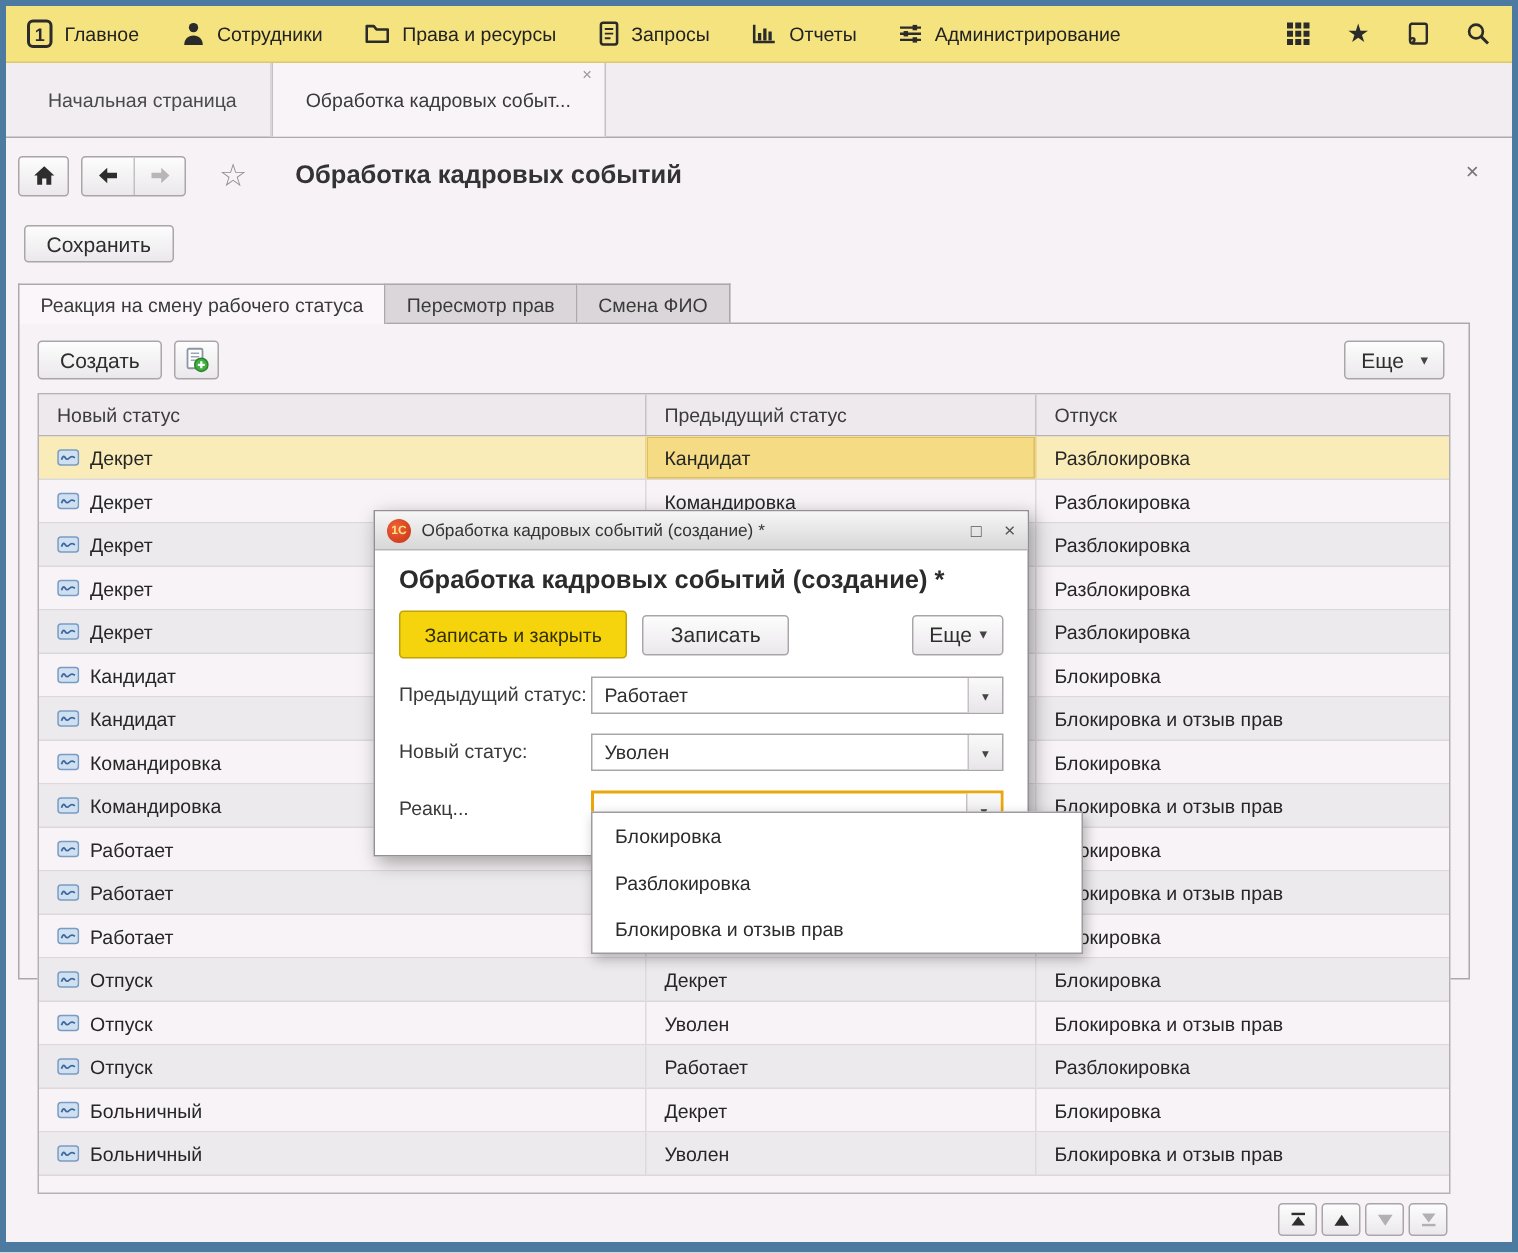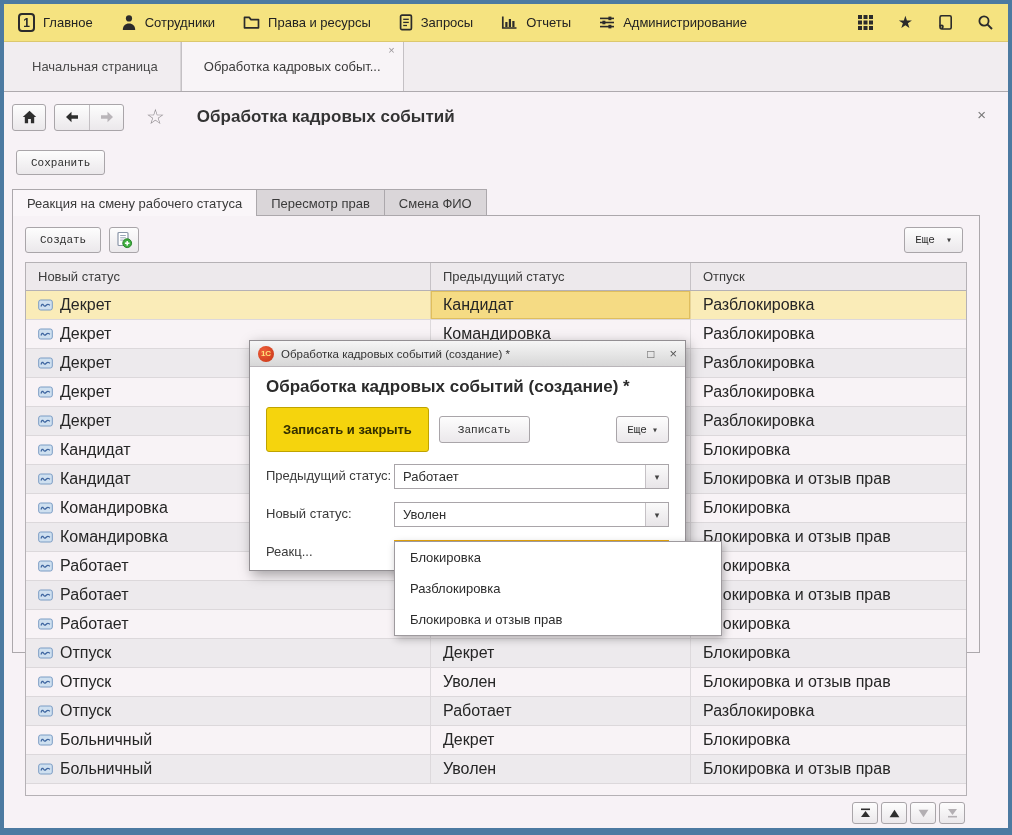--- a/index.html
+++ b/index.html
@@ -19,21 +19,21 @@
 
   
   .tabbar { height:50px; background:#f1edf0; border-bottom:1px solid #aeaaae; display:flex; align-items:stretch; padding-left:6px; }
   .stab { display:flex; align-items:center; padding:0 22px; font-size:13px; color:#4a4a4a; position:relative; border-right:1px solid #d9d5d8; }
   .stab.active { background:#f8f4f7; border-left:1px solid #c4c0c4; border-right:1px solid #c4c0c4; color:#3a3a3a; }
   .stab .tclose { position:absolute; top:3px; right:8px; font-size:11px; color:#9a969a; line-height:1; }
 
   
   .main { position:relative; height:calc(100% - 89px); background:#f7f2f6; }
   .form-header { height:50px; display:flex; align-items:center; padding:0 16px 0 8px; position:relative; }
-  .btn { background:linear-gradient(#fdfdfd,#ebe8eb); border:1px solid #a9a5a9; border-radius:3px; font-size:11px; color:#2e2e2e; display:inline-flex; align-items:center; justify-content:center;font-family:Liberation Mono, monospace; }
+  .btn { background:linear-gradient(#fdfdfd,#ebe8eb); border:1px solid #a9a5a9; border-radius:3px; font-size:14px; color:#2e2e2e; display:inline-flex; align-items:center; justify-content:center; }
   .home-btn { width:34px; height:27px; }
   .nav-group { display:flex; margin-left:8px; border:1px solid #a9a5a9; border-radius:3px; overflow:hidden; background:linear-gradient(#fdfdfd,#ebe8eb); }
   .nav-btn { width:34px; height:25px; display:flex; align-items:center; justify-content:center; }
   .nav-btn + .nav-btn { border-left:1px solid #c3bfc3; }
   .fav-star { margin-left:22px; font-size:21px; color:#918d91; }
   .page-title { margin-left:32px; font-size:17px; font-weight:bold; color:#333; }
   .form-close { position:absolute; right:22px; top:14px; font-size:15px; color:#777; }
 
   .save-row { padding:8px 0 8px 12px; }
   .save-btn { height:25px; padding:0 14px; }
@@ -53,42 +53,42 @@
 
   
   .grid { margin-top:8px; border:1px solid #b5b1b5; background:#f8f3f6; height:534px; overflow:hidden; }
   .t-head { display:grid; grid-template-columns:405px 260px 1fr; background:#ede9ec; border-bottom:1px solid #b5b1b5; height:28px; }
   .t-hcell { display:flex; align-items:center; padding-left:12px; font-size:13px; color:#3c3c3c; border-right:1px solid #c6c2c6; }
   .t-hcell:last-child { border-right:none; }
   .t-row { display:grid; grid-template-columns:405px 260px 1fr; height:29px; border-bottom:1px solid #dcd8db; }
   .t-row.light { background:#f8f3f6; }
   .t-row.dark { background:#edeaed; }
   .t-row.sel { background:#faecb8; }
-  .t-cell { display:flex; align-items:center; padding-left:12px; font-size:16px; color:#262626; border-right:1px solid #ddd9dc; overflow:hidden; white-space:nowrap; }
+  .t-cell { display:flex; align-items:center; padding-left:12px; font-size:13px; color:#262626; border-right:1px solid #ddd9dc; overflow:hidden; white-space:nowrap; }
   .t-cell:last-child { border-right:none; }
   .t-row.sel .t-cell { border-right-color:#e7d49a; }
   .t-cell.c1 { gap:7px; }
   .focus-cell { background:#f5db84; box-shadow:inset 0 0 0 1px #dfbe5e; }
   .row-ic { display:flex; align-items:center; }
 
   .grid-footer { display:flex; justify-content:flex-end; gap:3px; padding:6px 2px 0 0; }
   .nav-sm { width:26px; height:22px; }
   .nav-sm svg { display:block; }
 
   
   .dialog { position:absolute; left:245px; top:336px; width:437px; height:231px; background:#fff; border:1px solid #938f93; box-shadow:3px 4px 12px rgba(0,0,0,.35); z-index:50; }
   .dlg-titlebar { height:26px; background:linear-gradient(#f6f6f6,#d7d7d7); border-bottom:1px solid #b9b5b9; display:flex; align-items:center; padding:0 8px; gap:7px; }
   .dlg-ico { width:16px; height:16px; border-radius:50%; background:radial-gradient(circle at 35% 35%, #f0603a, #c53314); color:#ffe27a; font-size:8px; font-weight:bold; display:flex; align-items:center; justify-content:center; }
   .dlg-title { font-size:11.5px; color:#333; flex:1; overflow:hidden; white-space:nowrap; }
   .dlg-max, .dlg-close { color:#555; font-size:13px; margin-left:8px; }
   .dlg-max { font-size:12px; }
   .dlg-body { padding:8px 16px 0 16px; }
   .dlg-big-title { font-size:17px; font-weight:bold; color:#2b2b2b; margin-top:2px; }
   .dlg-btns { display:flex; align-items:center; gap:10px; margin-top:10px; }
-  .primary-btn { height:45px; padding:0 16px; background:#f5d40d; border:1px solid #bfa300; border-radius:3px; font-weight:bold; font-size:13px; color:#332f00; display:inline-flex; align-items:center; }
+  .primary-btn { height:32px; padding:0 16px; background:#f5d40d; border:1px solid #bfa300; border-radius:3px; font-weight:normal; font-size:13px; color:#332f00; display:inline-flex; align-items:center; }
   .write-btn { height:27px; padding:0 18px; }
   .dlg-more { height:27px; padding:0 10px; margin-left:auto; }
   .dlg-fields { margin-top:12px; display:flex; flex-direction:column; gap:13px; }
   .f-row { display:flex; align-items:flex-start; }
   .f-label { width:128px; font-size:13px; color:#3a3a3a; padding-top:4px; line-height:1.25; }
   .combo { flex:1; display:flex; height:25px; background:#fff; border:1px solid #a9a5a9; }
   .combo .val { flex:1; font-size:13px; padding:4px 8px; white-space:nowrap; overflow:hidden; }
   .combo .cbtn { width:23px; border-left:1px solid #c5c1c5; background:linear-gradient(#fafafa,#e8e5e8); display:flex; align-items:center; justify-content:center; }
   .combo .cbtn::after { content:"▾"; font-size:9px; color:#444; }
   .combo.focused { border:2px solid #e9a70b; height:27px; }

